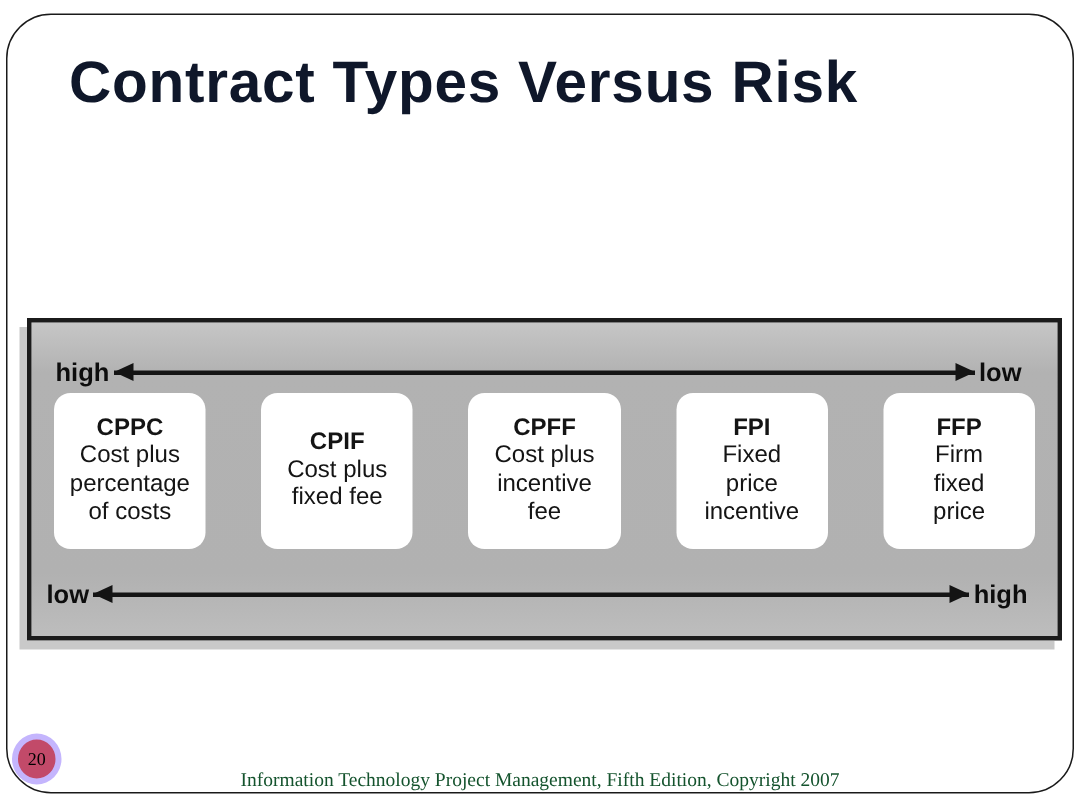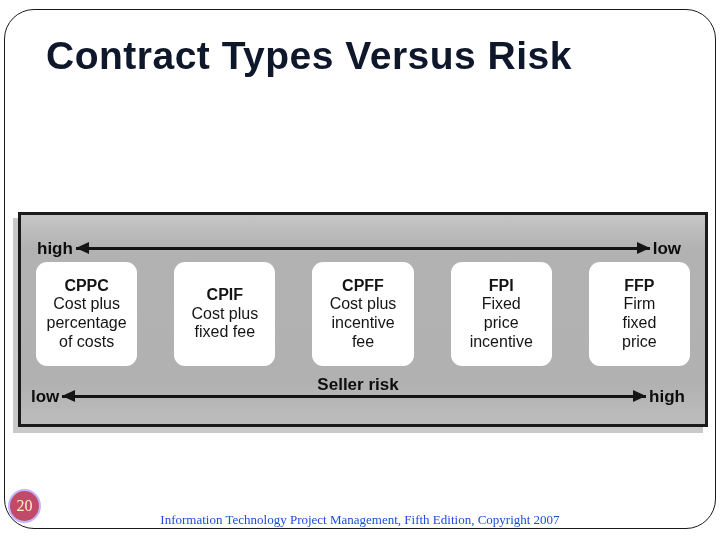--- a/index.html
+++ b/index.html
@@ -102,37 +102,37 @@
   .contract-box .acronym { font-weight: bold; }
   .contract-box .desc { white-space: pre-line; }
 
   
   .page-badge {
     position: absolute;
     left: 8px; top: 489px;
     width: 33px; height: 34px;
     border-radius: 50%;
     background: #c24a69;
-    border: 2px solid #c4b5fd;
+    border: 4px solid #c4b5fd;
     display: flex;
     align-items: center;
     justify-content: center;
     font-family: "Liberation Serif", serif;
-    font-size: 16px;
-    color: #fef9c3;
+    font-size: 12px;
+    color: #000000;
   }
 
   .slide-footer {
     position: absolute;
     left: 0; right: 0;
     top: 512px;
     text-align: center;
     font-family: "Liberation Serif", serif;
     font-size: 13px;
-    color: #1d4ed8;
+    color: #14532d;
   }
 </style>
 </head>
 <body>
 
 <div class="slide-frame"></div>
 
 <h1 class="slide-title">Contract Types Versus Risk</h1>
 
 <div class="diagram">
@@ -178,21 +178,20 @@
     </div>
   </div>
 
   <div class="axis bottom">
     <span class="axis-end">low</span>
     <div class="arrow">
       <span class="arrow-head left"></span>
       <span class="arrow-head right"></span>
     </div>
     <span class="axis-end">high</span>
-    <span class="axis-title">Seller risk</span>
   </div>
 
 </div>
 
 <div class="page-badge">
   <span>20</span>
 </div>
 
 <div class="slide-footer">Information Technology Project Management, Fifth Edition, Copyright 2007</div>
 

